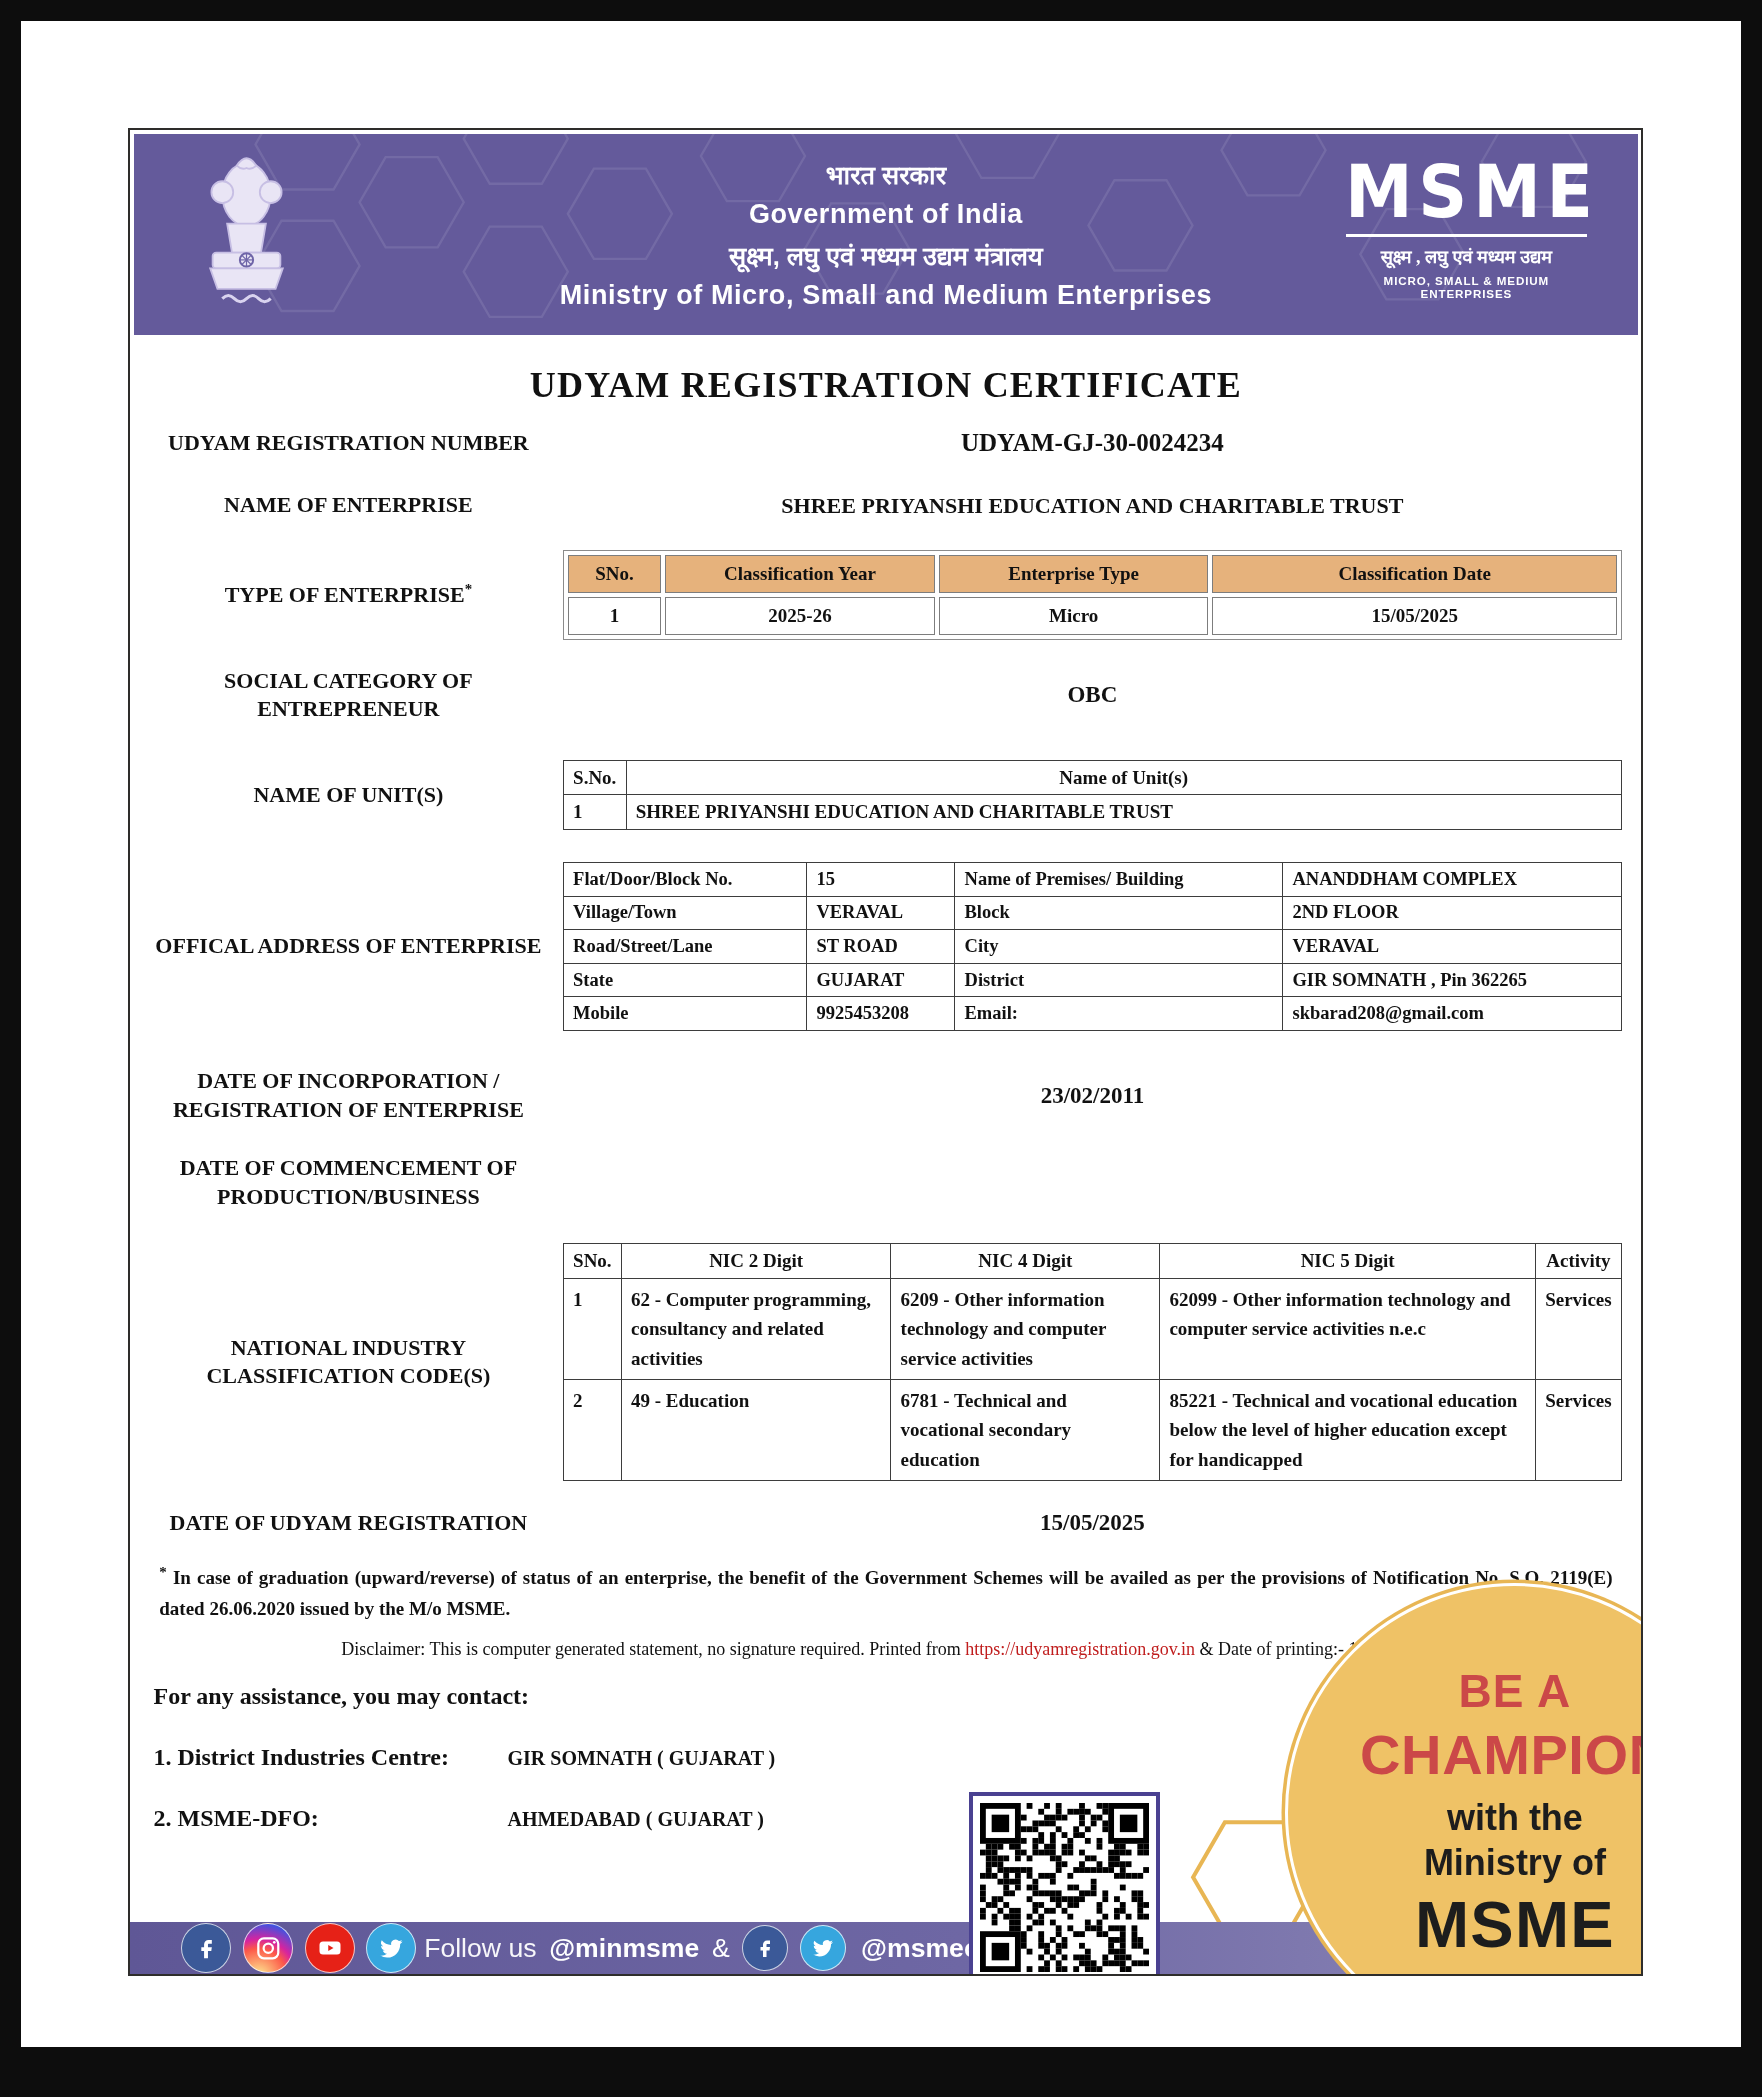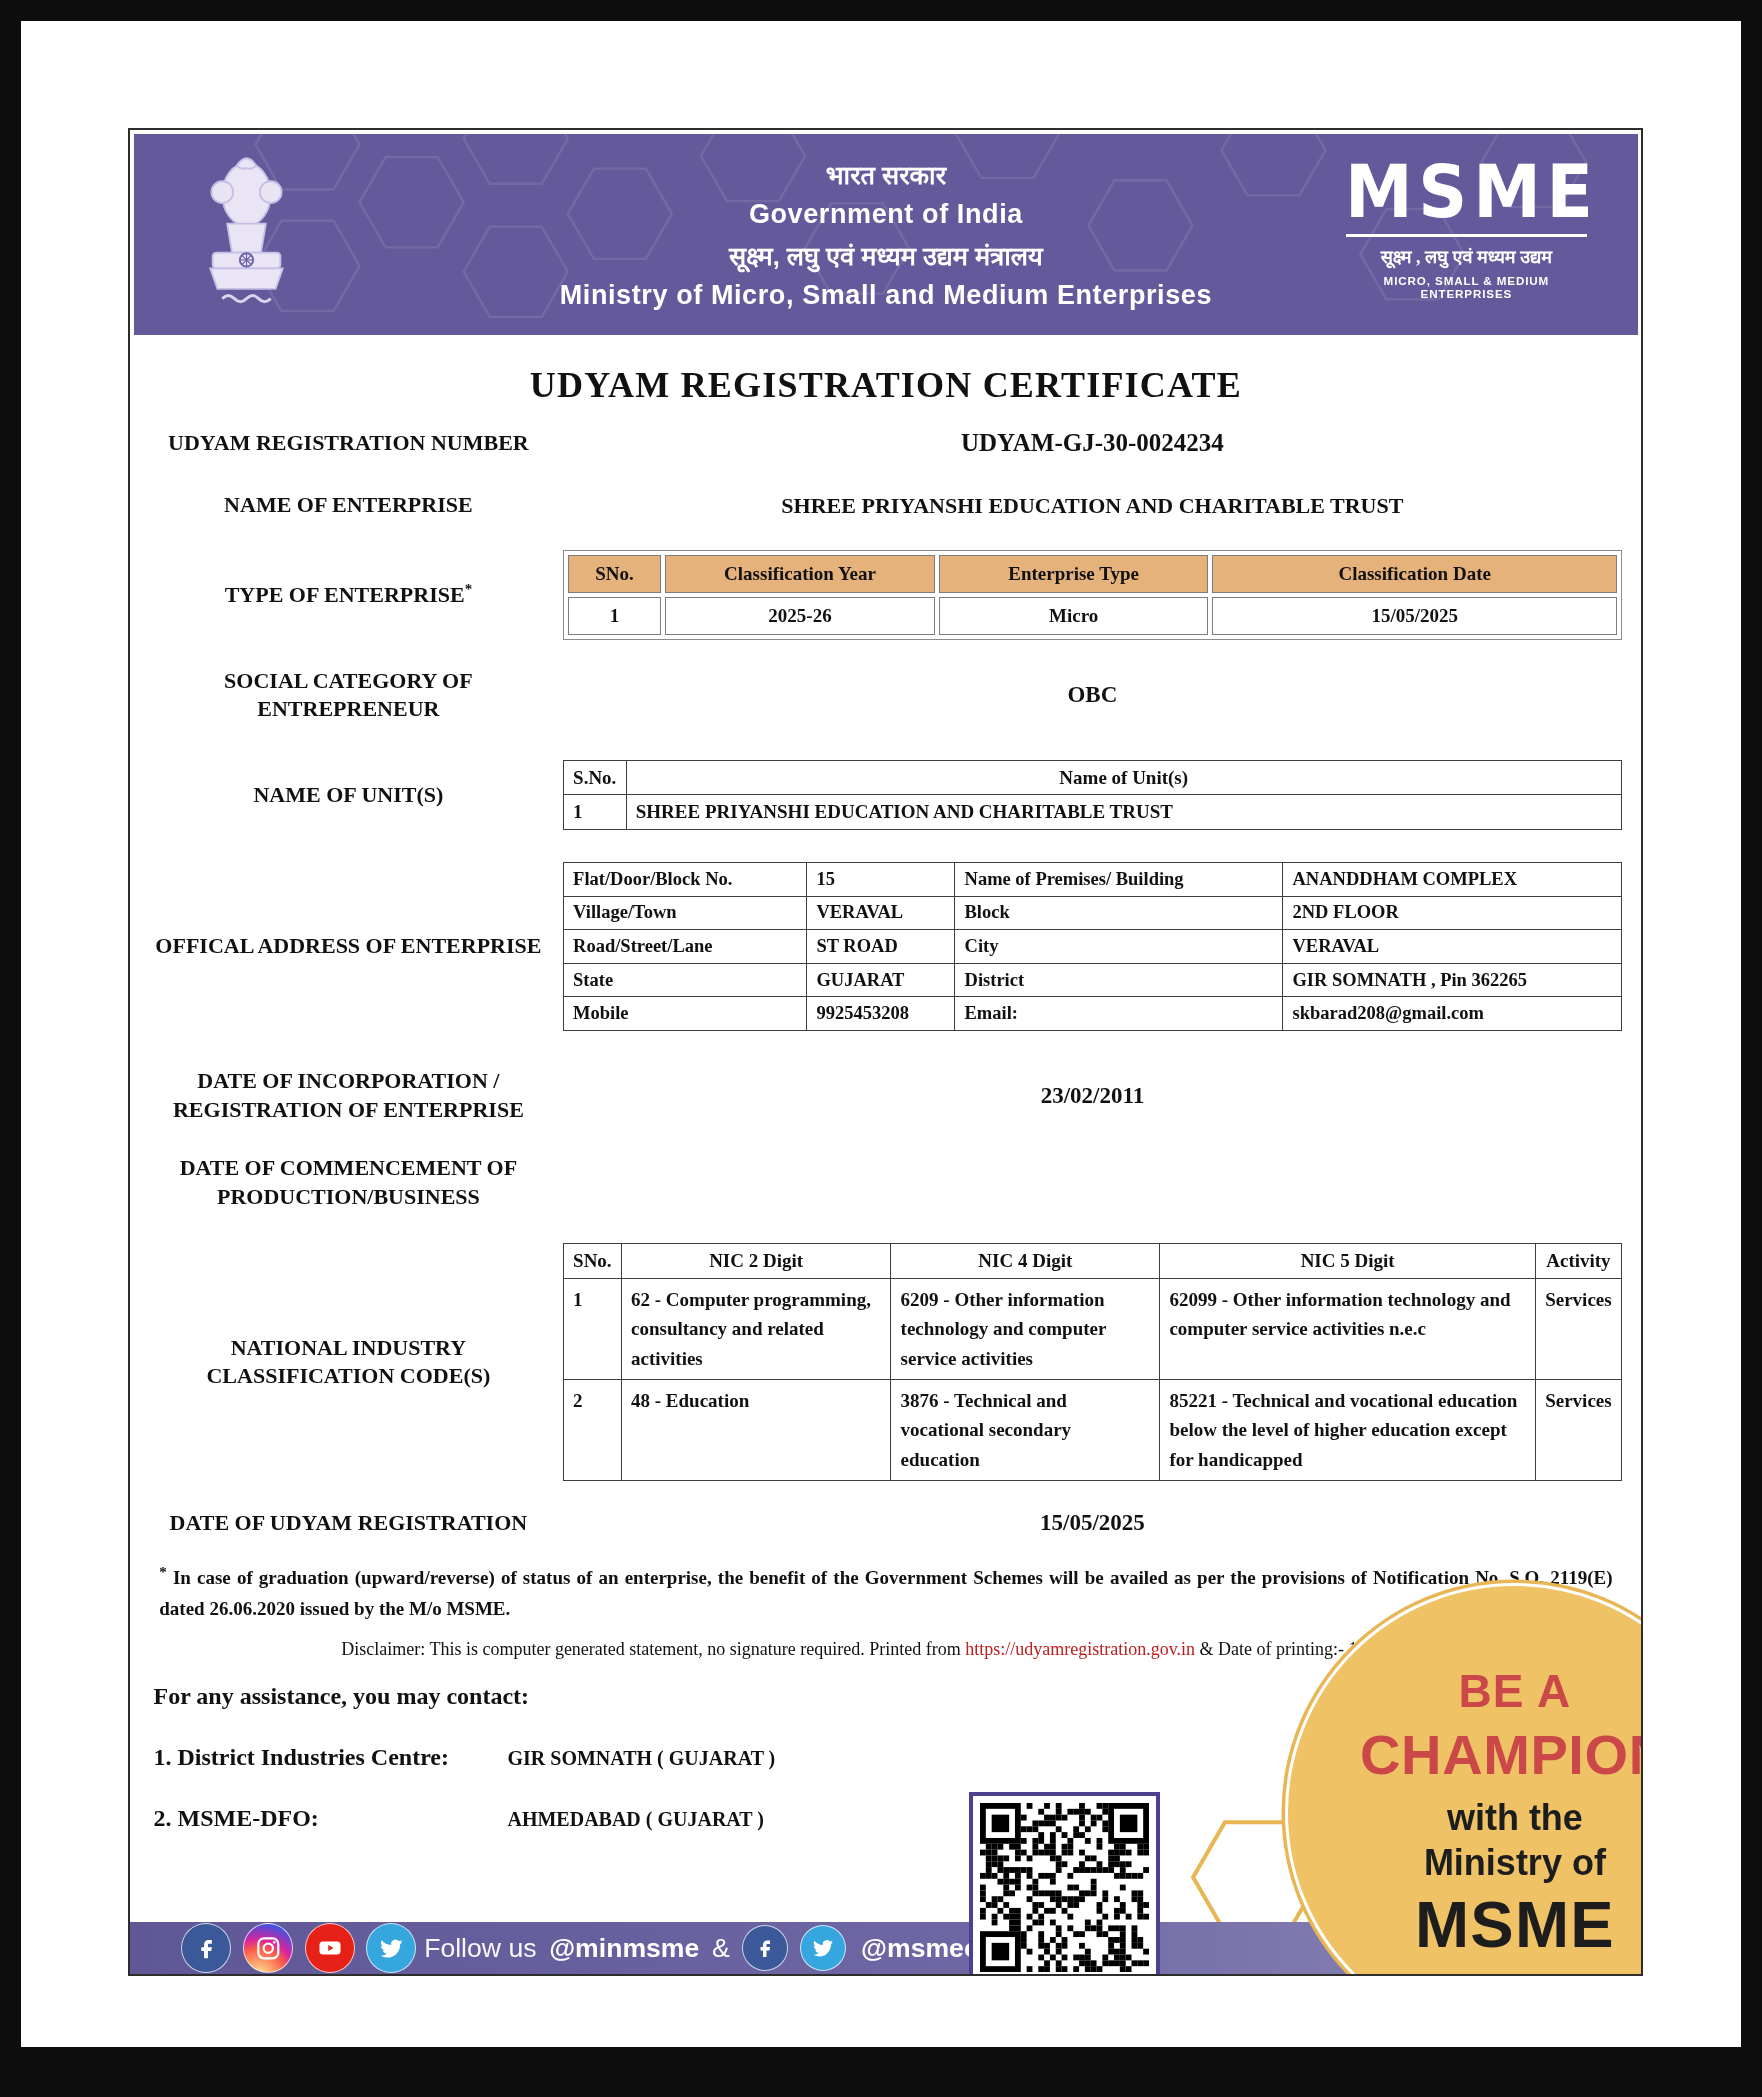--- a/index.html
+++ b/index.html
@@ -305,22 +305,22 @@
           </tr>
           <tr>
             <td>1</td>
             <td>62 - Computer programming, consultancy and related activities</td>
             <td>6209 - Other information technology and computer service activities</td>
             <td>62099 - Other information technology and computer service activities n.e.c</td>
             <td>Services</td>
           </tr>
           <tr>
             <td>2</td>
-            <td>48 - Education</td>
-            <td>3876 - Technical and vocational secondary education</td>
+            <td>49 - Education</td>
+            <td>6781 - Technical and vocational secondary education</td>
             <td>85221 - Technical and vocational education below the level of higher education except for handicapped</td>
             <td>Services</td>
           </tr>
         </tbody>
           </table>
       </div>
     </div>
 
     <div class="row" style="margin-top:28px;">
       <div class="lbl">DATE OF UDYAM REGISTRATION</div>

